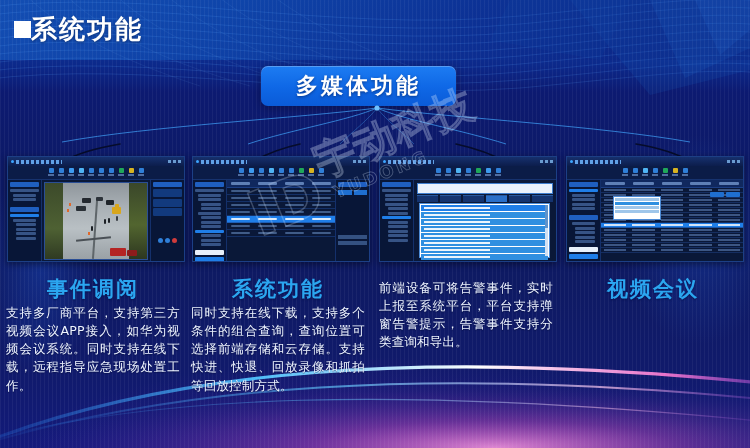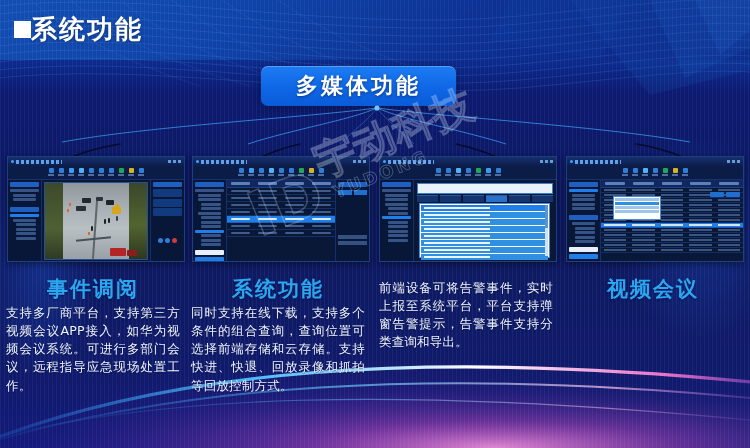--- a/index.html
+++ b/index.html
@@ -819,21 +819,21 @@
   </div>
 
   <div class="watermark">
     <div class="wm-logo">ID</div>
     <div class="wm-cn" style="margin-left:72px">宇动科技</div>
     <div class="wm-en" style="margin-left:78px">YUDONG</div>
   </div>
 
   <div class="feature" id="feat1">
     <div class="feat-title">事件调阅</div>
-    <div class="feat-body">支持多厂商平台，支持第三方视频会议APP接入，如华为视频会议系统。可进行多部门会议，远程指导应急现场处置工作。</div>
+    <div class="feat-body">支持多厂商平台，支持第三方视频会议APP接入，如华为视频会议系统。同时支持在线下载，远程指导应急现场处置工作。</div>
   </div>
   <div class="feature" id="feat2">
     <div class="feat-title">系统功能</div>
     <div class="feat-body">同时支持在线下载，支持多个条件的组合查询，查询位置可选择前端存储和云存储。支持快进、快退、回放录像和抓拍等回放控制方式。</div>
   </div>
   <div class="feature" id="feat3">
     <div class="feat-body">前端设备可将告警事件，实时上报至系统平台，平台支持弹窗告警提示，告警事件支持分类查询和导出。</div>
   </div>
   <div class="feature" id="feat4">
     <div class="feat-title">视频会议</div>

